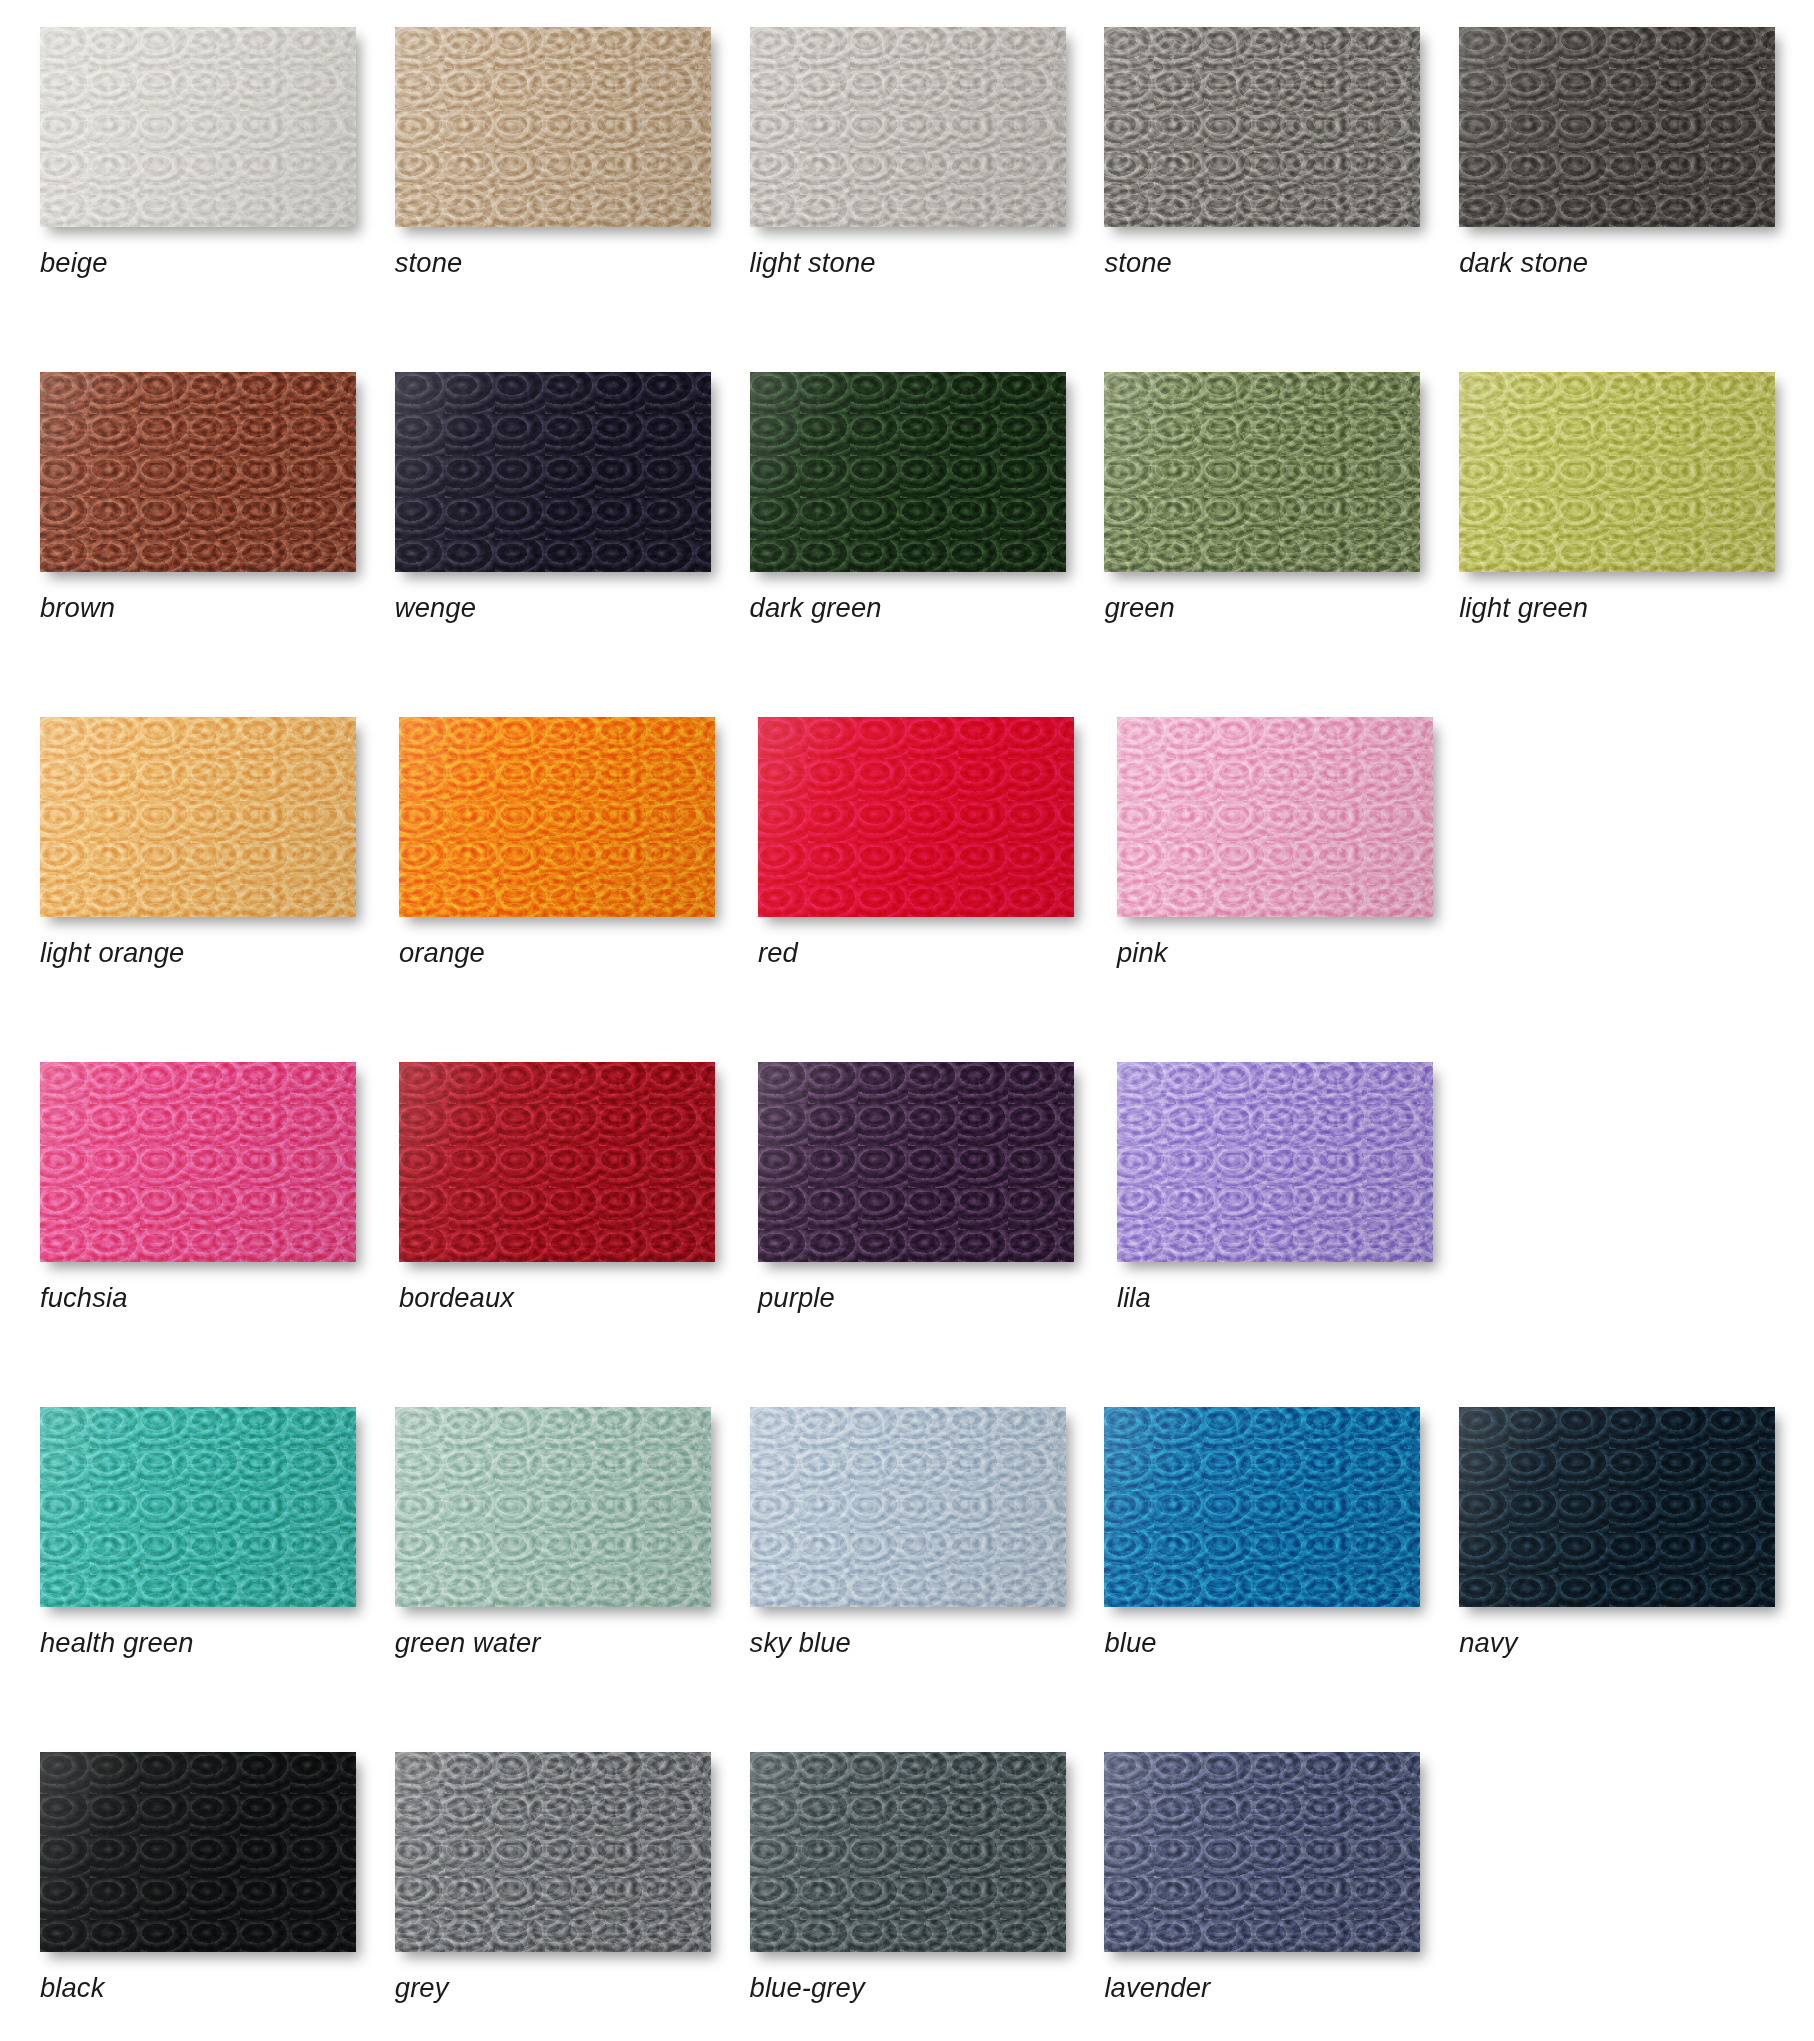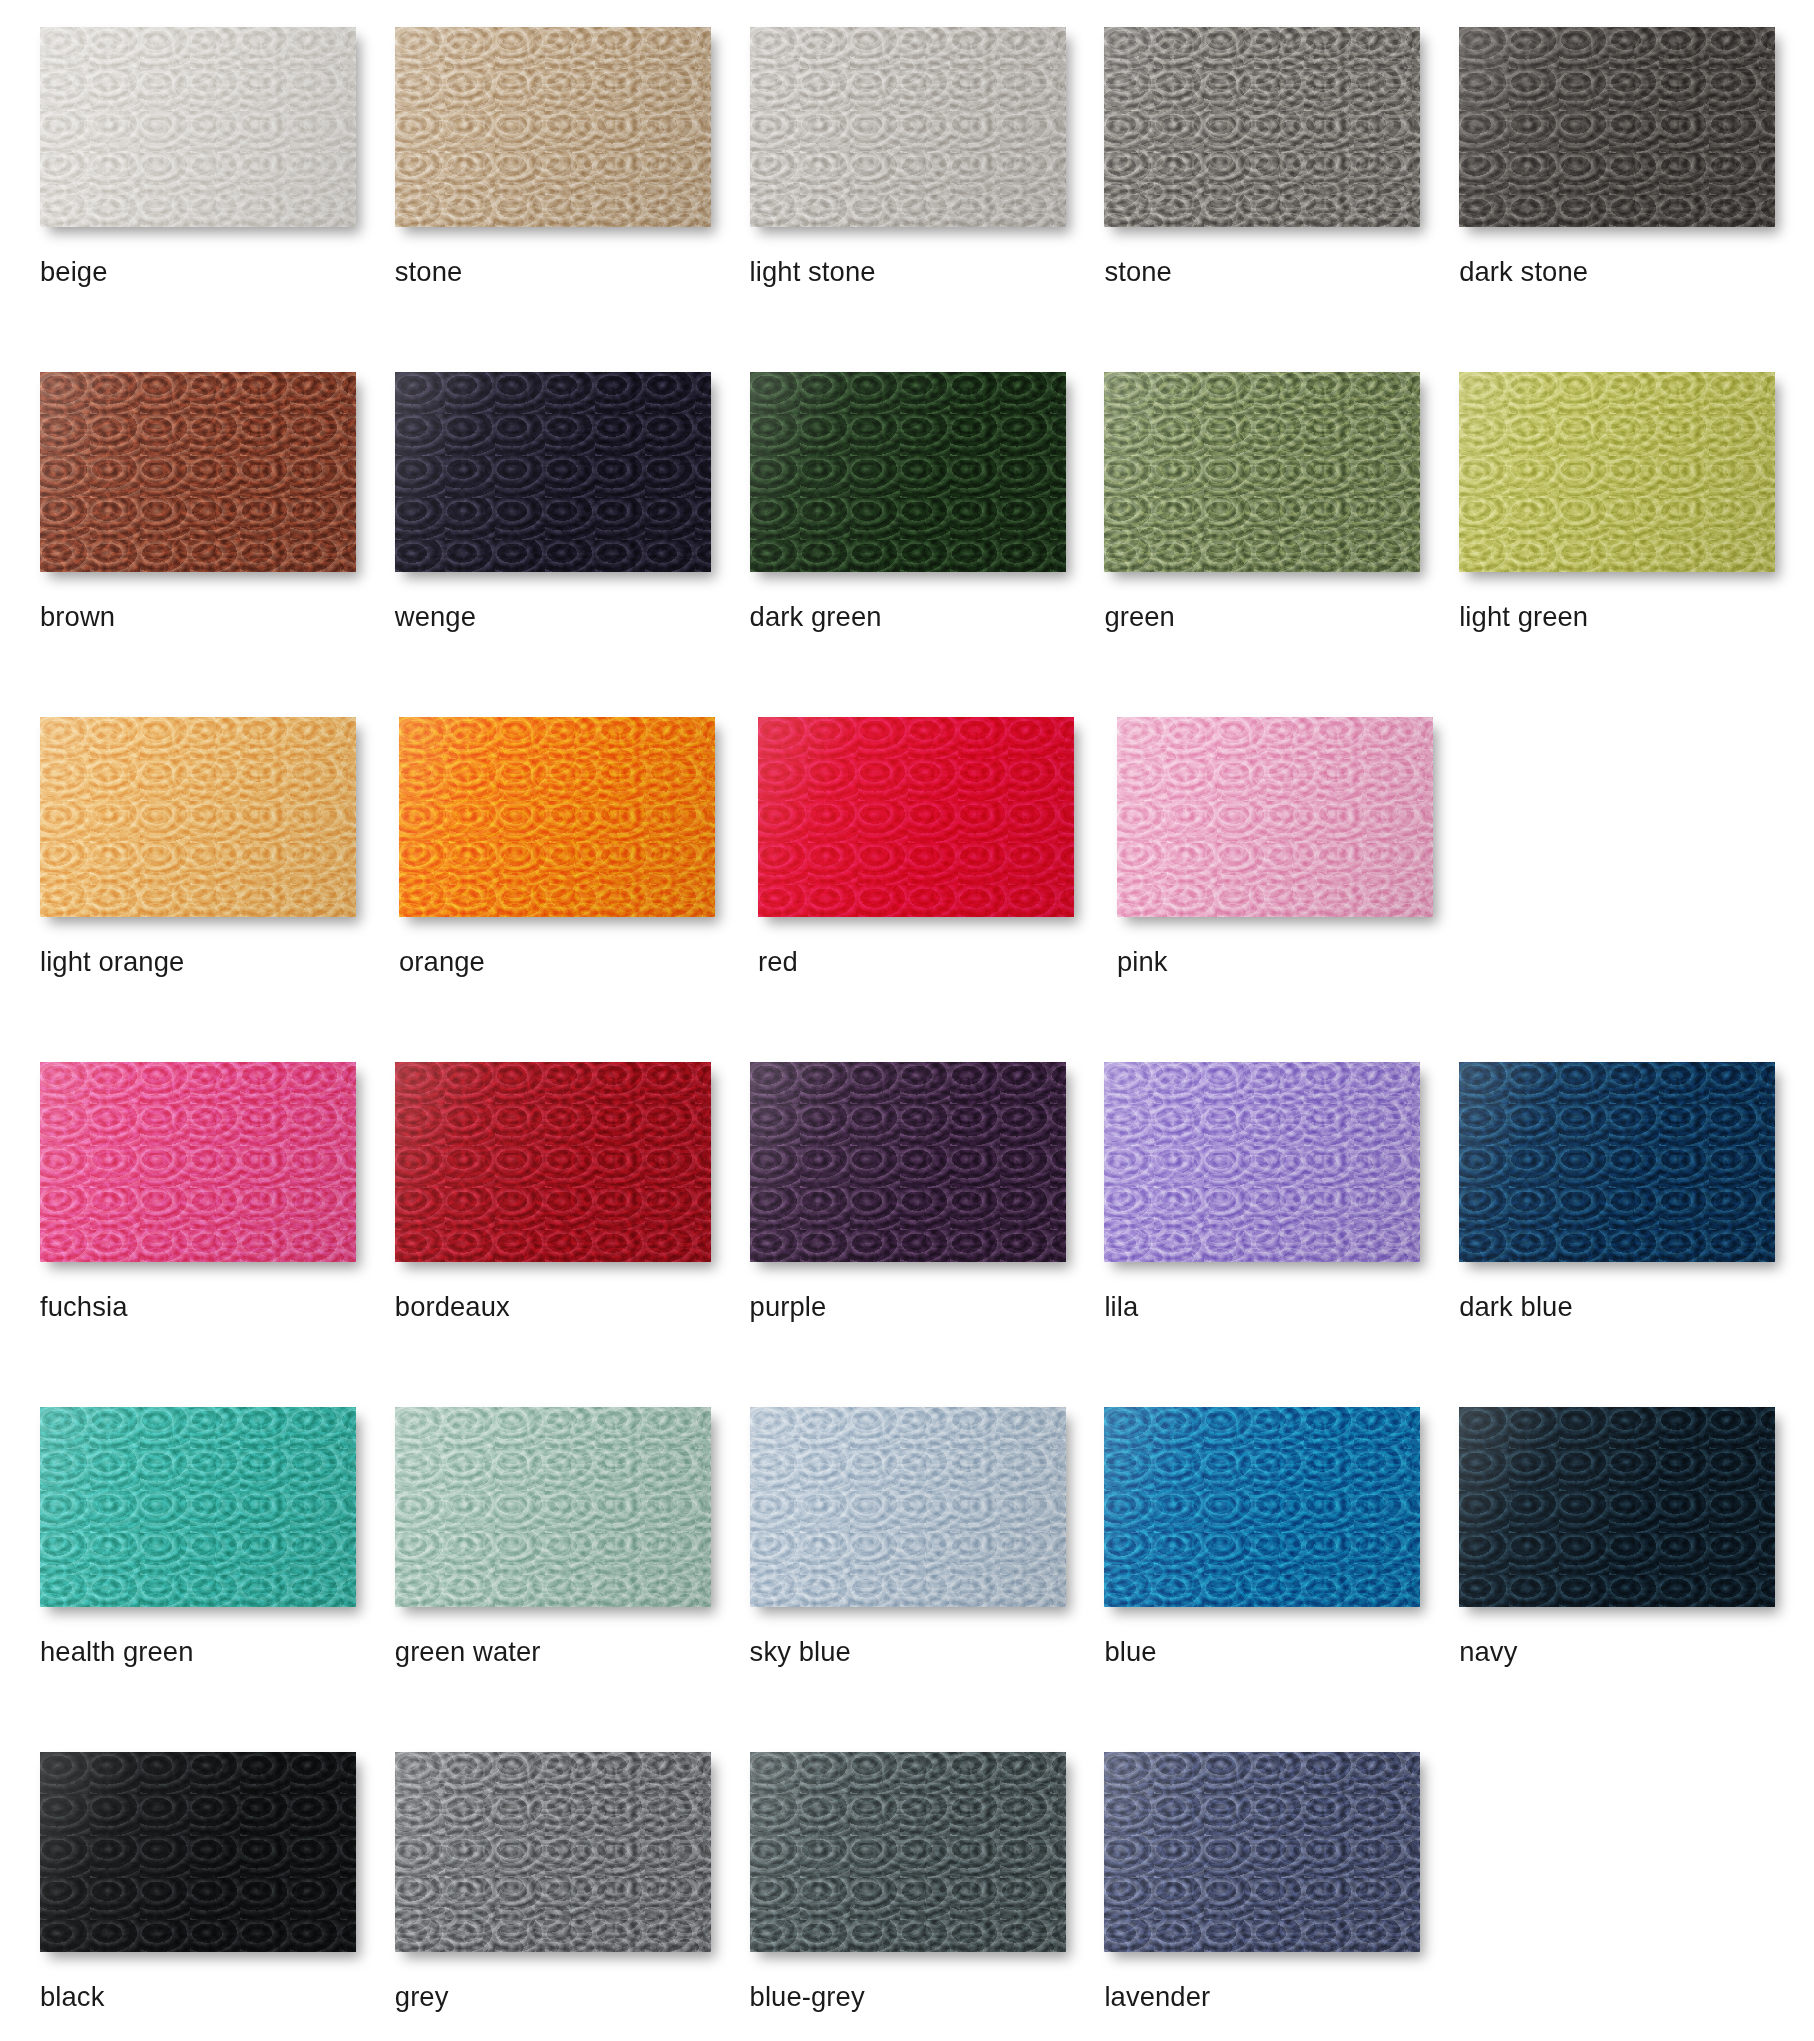--- a/index.html
+++ b/index.html
@@ -79,25 +79,26 @@
     position: absolute;
     inset: 0;
     background: linear-gradient(118deg,
       rgba(255,255,255,0.20) 0%,
       rgba(255,255,255,0.05) 26%,
       rgba(0,0,0,0.04) 58%,
       rgba(0,0,0,0.10) 100%);
   }
 
   .swatch-label {
-    margin-top: 31px;
+    margin-top: 22px;
     font-size: 27.4px;
     line-height: 28px;
     color: #1a1a1a;
     letter-spacing: 0.1px;
+    font-style: italic;
   }
 </style>
 </head>
 <body>
 
 <div id="palette-grid">
     <div class="swatch-row">
       <div class="swatch-cell">
         <div class="swatch-chip" style="background-color: rgb(220, 218, 213);">
           <div class="grain"></div>
@@ -241,28 +242,20 @@
         <div class="swatch-label">purple</div>
       </div>
       <div class="swatch-cell">
         <div class="swatch-chip" style="background-color: rgb(167, 145, 216);">
           <div class="grain"></div>
           <div class="grain2"></div>
           <div class="sheen"></div>
         </div>
         <div class="swatch-label">lila</div>
       </div>
-      <div class="swatch-cell">
-        <div class="swatch-chip" style="background-color: rgb(13, 52, 89);">
-          <div class="grain"></div>
-          <div class="grain2"></div>
-          <div class="sheen"></div>
-        </div>
-        <div class="swatch-label">dark blue</div>
-      </div>
     </div>
     <div class="swatch-row">
       <div class="swatch-cell">
         <div class="swatch-chip" style="background-color: rgb(60, 181, 168);">
           <div class="grain"></div>
           <div class="grain2"></div>
           <div class="sheen"></div>
         </div>
         <div class="swatch-label">health green</div>
       </div>

